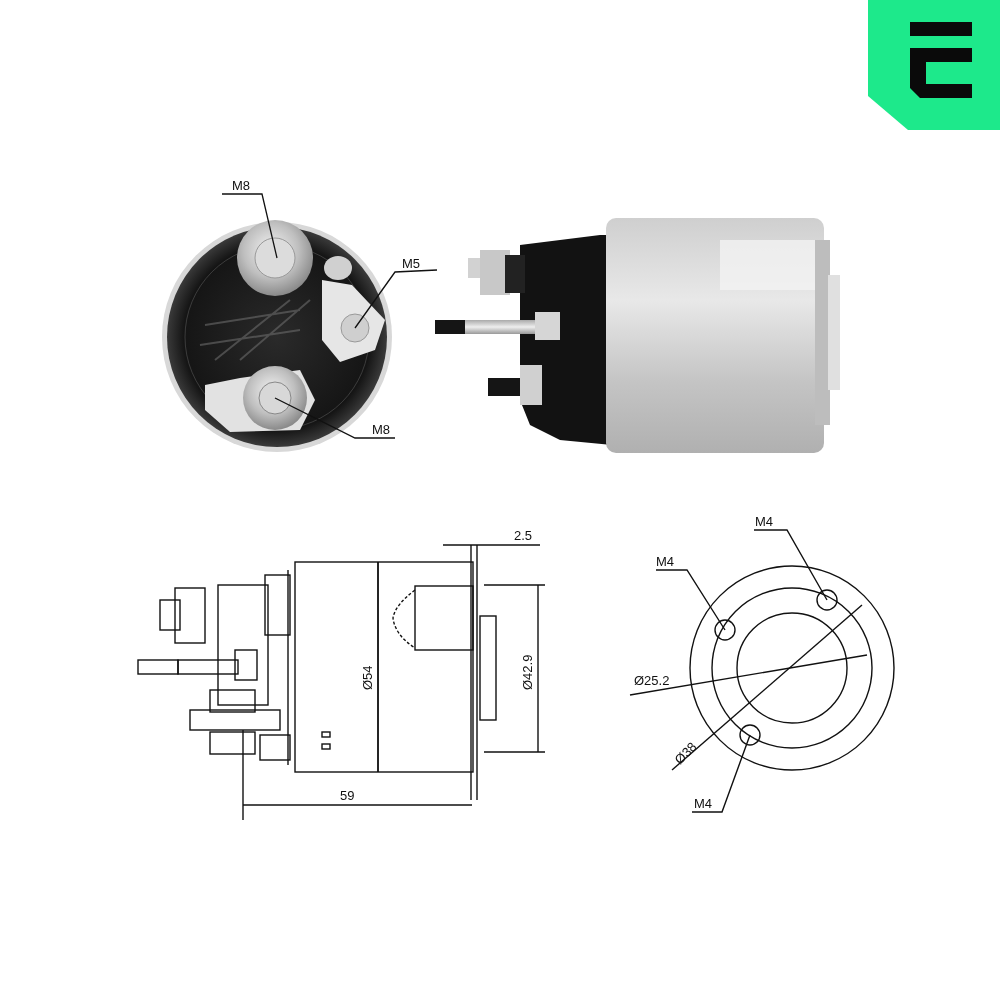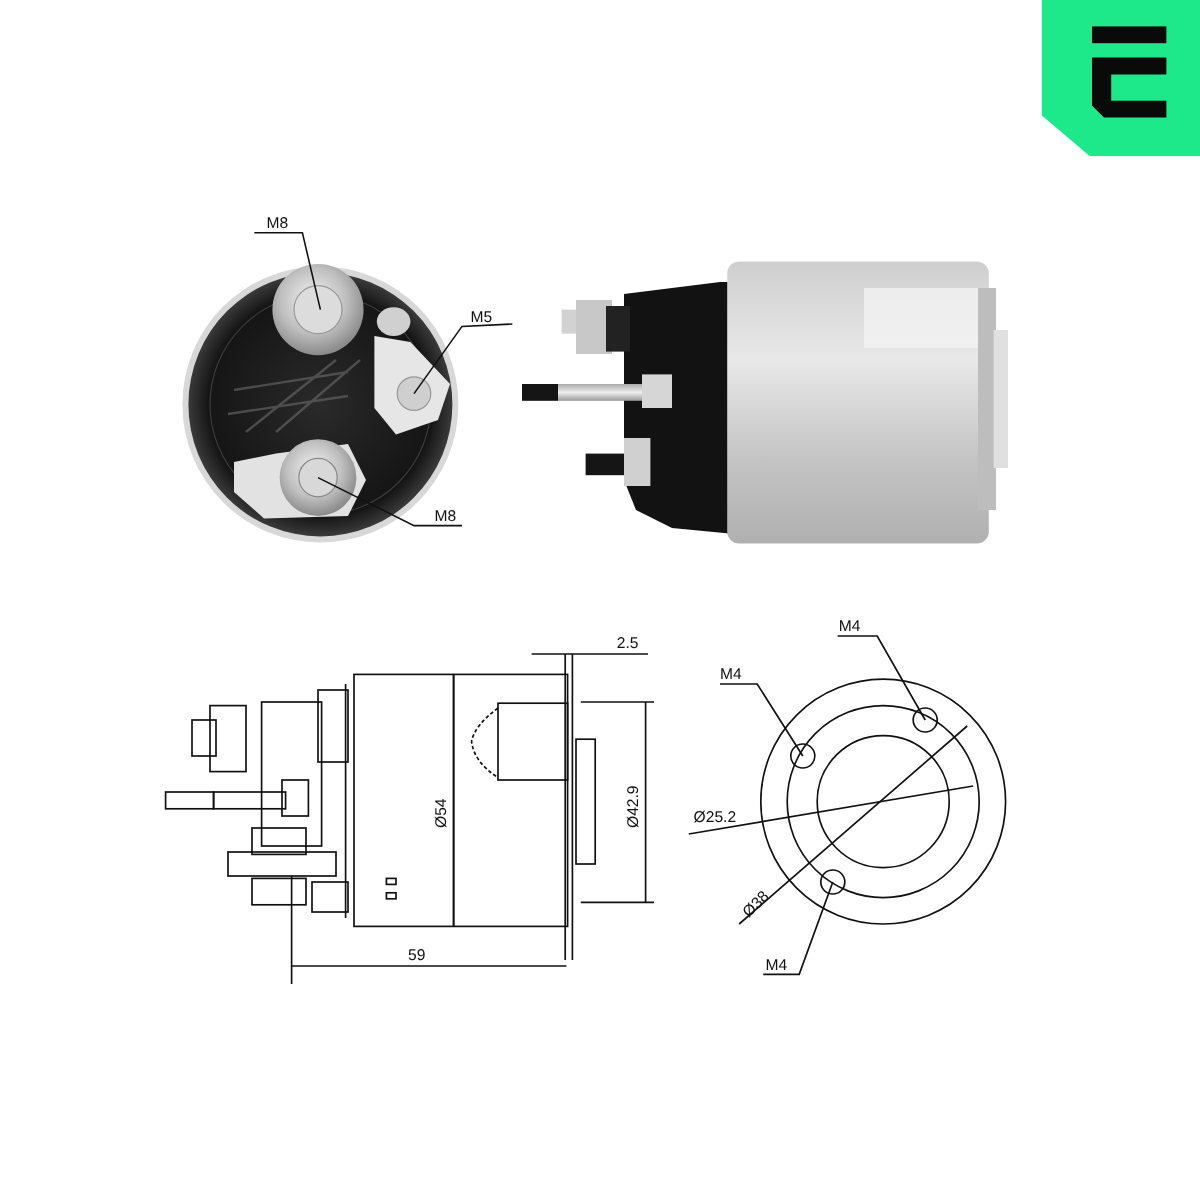--- a/index.html
+++ b/index.html
@@ -13,21 +13,21 @@
 <body>
 
 <div class="abs" style="left:868px;top:0;width:132px;height:130px;">
   <svg width="132" height="130" viewBox="0 0 132 130">
     <polygon points="0,0 132,0 132,130 40,130 0,96" fill="#1de98b"></polygon>
     <rect x="42" y="22" width="62" height="14" fill="#0a0a0a"></rect>
     <polygon points="42,48 104,48 104,62 58,62 58,84 104,84 104,98 52,98 42,88" fill="#0a0a0a"></polygon>
   </svg>
 </div>
 
-<div class="abs" style="left:140px;top:160px;width:300px;height:300px;">
+<div class="abs" style="left:150px;top:160px;width:300px;height:300px;">
   <svg width="300" height="300" viewBox="150 160 300 300">
     <defs>
       <radialGradient id="capG" cx="50%" cy="50%" r="50%">
         <stop offset="0%" stop-color="#2a2a2a"></stop>
         <stop offset="85%" stop-color="#151515"></stop>
         <stop offset="100%" stop-color="#3a3a3a"></stop>
       </radialGradient>
       <radialGradient id="nutG" cx="45%" cy="40%" r="60%">
         <stop offset="0%" stop-color="#f4f4f4"></stop>
         <stop offset="60%" stop-color="#bfbfbf"></stop>
@@ -141,21 +141,21 @@
       <line x1="538" y1="585" x2="538" y2="752"></line>
       <line x1="443" y1="545" x2="540" y2="545"></line>
     </g>
     <text class="lbl" x="340" y="800">59</text>
     <text class="lbl" x="514" y="540">2.5</text>
     <text class="lbl" transform="translate(372,690) rotate(-90)">Ø54</text>
     <text class="lbl" transform="translate(532,690) rotate(-90)">Ø42.9</text>
   </svg>
 </div>
 
-<div class="abs" style="left:566px;top:500px;width:290px;height:330px;text-align:right;">
+<div class="abs" style="left:622px;top:500px;width:290px;height:330px;text-align:right;">
   <svg width="290" height="330" viewBox="590 500 290 330">
     <g stroke="#111" stroke-width="1.4" fill="none">
       <circle cx="760" cy="668" r="102"></circle>
       <circle cx="760" cy="668" r="80"></circle>
       <circle cx="760" cy="668" r="55"></circle>
       <circle cx="693" cy="630" r="10"></circle>
       <circle cx="795" cy="600" r="10"></circle>
       <circle cx="718" cy="735" r="10"></circle>
       <line x1="598" y1="695" x2="835" y2="655"></line>
       <line x1="640" y1="770" x2="830" y2="605"></line>

